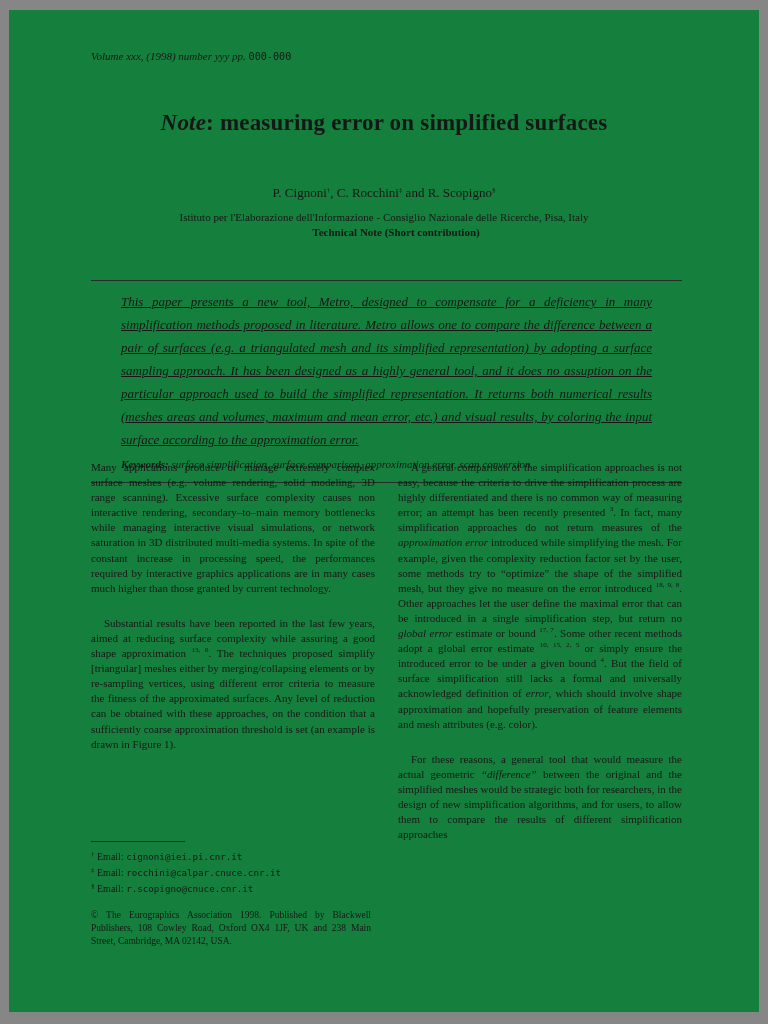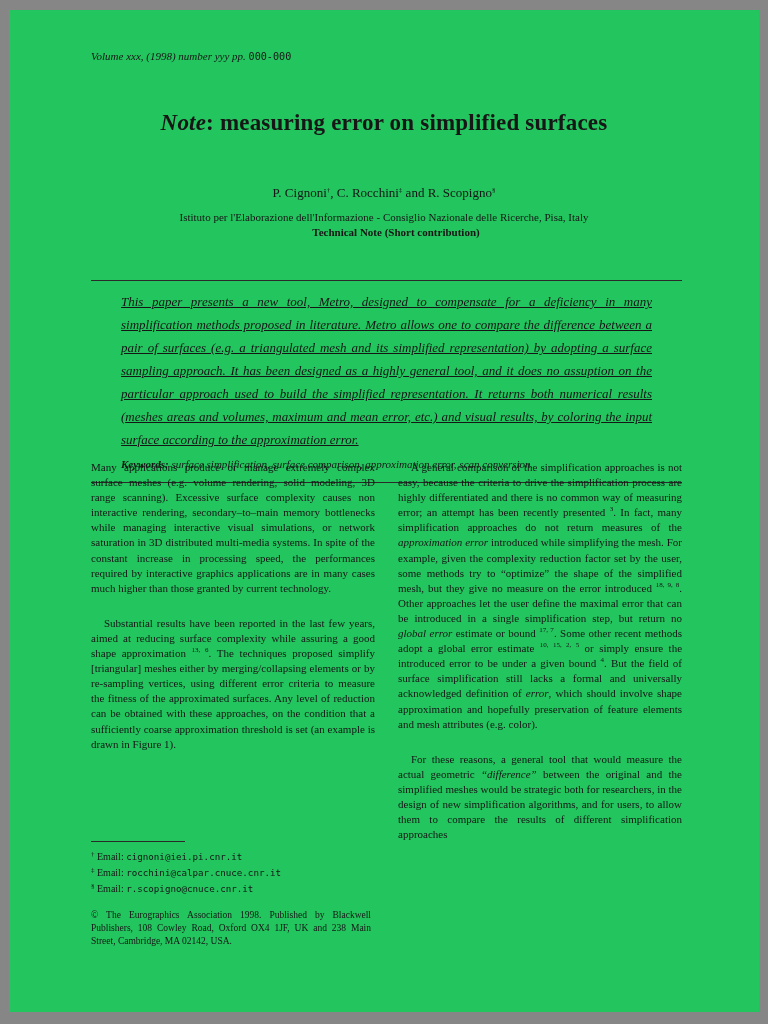--- a/index.html
+++ b/index.html
@@ -3,21 +3,21 @@
 <meta charset="utf-8">
 <style>
   * { margin:0; padding:0; box-sizing:border-box; }
   html, body { background:#8d8d8d; }
   .viewport {
     position:relative; width:768px; height:1024px; overflow:hidden;
     background:#868686;
     font-family:"Liberation Serif","DejaVu Serif",serif;
     color:#161616;
   }
-  .page { position:absolute; left:9px; top:10px; right:9px; bottom:12px; background:#22c55e; }
+  .page { position:absolute; left:9px; top:10px; right:9px; bottom:12px; background:#15803d; }
 
   .volume-line { position:absolute; left:82px; top:40px; font-size:11px; }
   .seg-i { font-style:italic; }
   .seg-tt { font-family:"DejaVu Sans Mono","Liberation Mono",monospace; font-size:0.92em; }
 
   .title { position:absolute; top:100px; left:0; right:0; text-align:center;
            font-size:23px; font-weight:bold; letter-spacing:0.2px; }
   .authors { position:absolute; top:175px; left:0; right:0; text-align:center; font-size:13px; }
   .affiliation { position:absolute; top:201px; left:0; right:0; text-align:center; font-size:11px; }
   .technote { position:absolute; top:216px; left:0; right:0; text-align:center; font-size:11px; font-weight:bold;padding-left:24px; }

